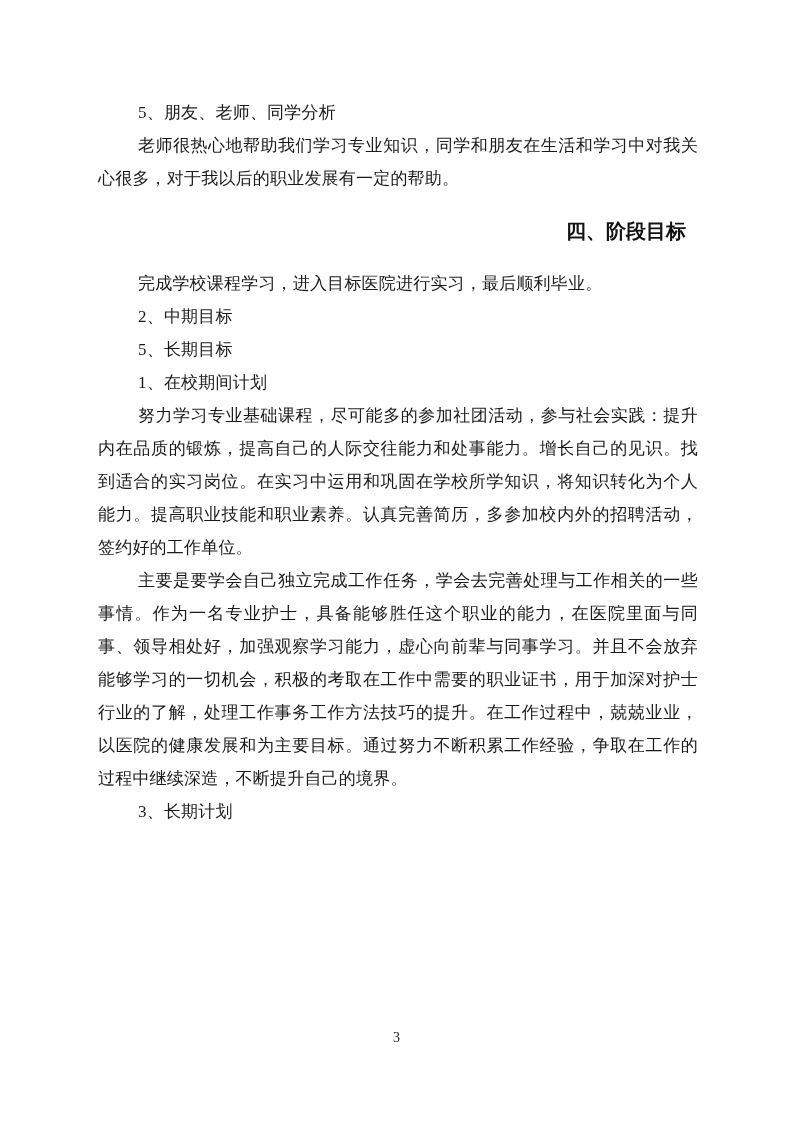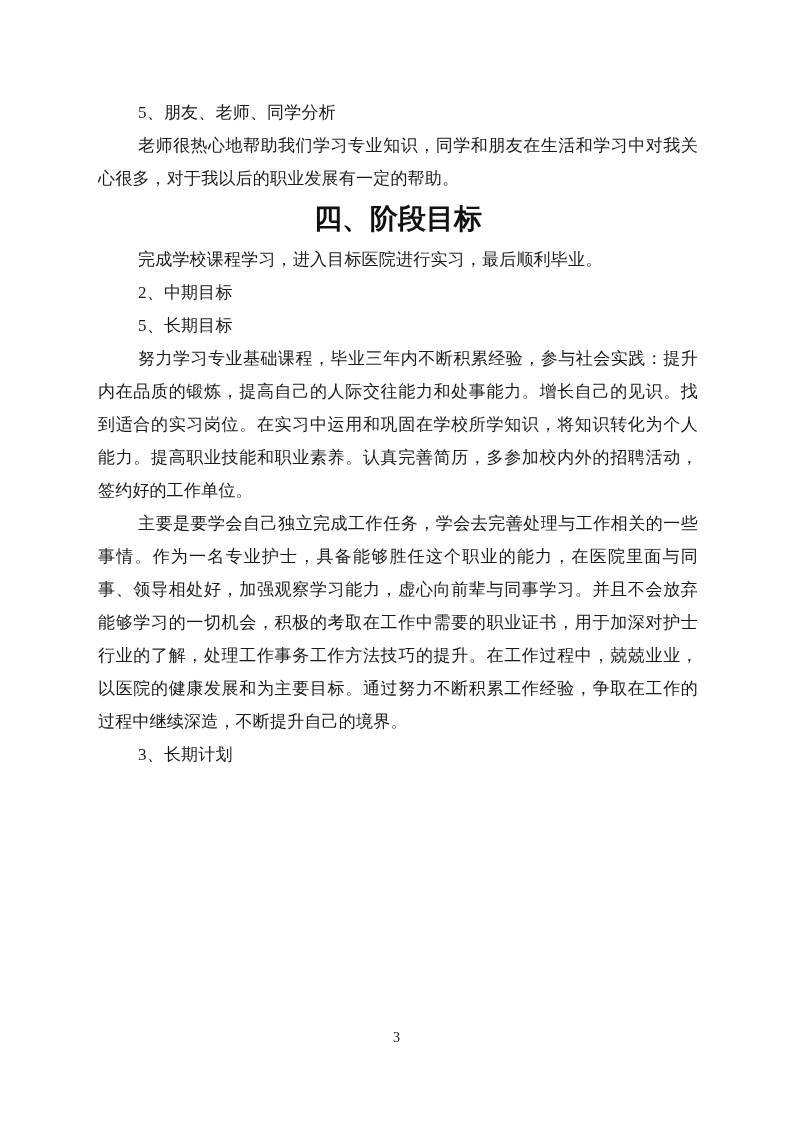--- a/index.html
+++ b/index.html
@@ -24,26 +24,26 @@
   }
   .para {
     margin: 0;
     font-size: 17px;
     line-height: 33px;
     text-align: justify;
     text-indent: 40px;
     letter-spacing: 0.2px;
   }
   .heading {
-    margin: 0;
+    margin: 12px;
     font-family: "Liberation Sans", "DejaVu Sans", sans-serif;
     font-weight: bold;
-    font-size: 28px;
+    font-size: 20px;
     line-height: 48px;
-    text-align: center;
+    text-align: right;
     text-indent: 0;
     color: #111111;
   }
   .page-number {
     position: absolute;
     left: 0;
     right: 0;
     top: 1028px;
     text-align: center;
     font-size: 14px;
@@ -55,18 +55,19 @@
 <body>
 
 <div class="page">
   <div class="content">
     <p class="para">5、朋友、老师、同学分析</p>
     <p class="para">老师很热心地帮助我们学习专业知识，同学和朋友在生活和学习中对我关心很多，对于我以后的职业发展有一定的帮助。</p>
     <h2 class="heading">四、阶段目标</h2>
     <p class="para">完成学校课程学习，进入目标医院进行实习，最后顺利毕业。</p>
     <p class="para">2、中期目标</p>
     <p class="para">5、长期目标</p>
-    <p class="para">努力学习专业基础课程，毕业三年内不断积累经验，参与社会实践：提升内在品质的锻炼，提高自己的人际交往能力和处事能力。增长自己的见识。找到适合的实习岗位。在实习中运用和巩固在学校所学知识，将知识转化为个人能力。提高职业技能和职业素养。认真完善简历，多参加校内外的招聘活动，签约好的工作单位。</p>
+    <p class="para">1、在校期间计划</p>
+    <p class="para">努力学习专业基础课程，尽可能多的参加社团活动，参与社会实践：提升内在品质的锻炼，提高自己的人际交往能力和处事能力。增长自己的见识。找到适合的实习岗位。在实习中运用和巩固在学校所学知识，将知识转化为个人能力。提高职业技能和职业素养。认真完善简历，多参加校内外的招聘活动，签约好的工作单位。</p>
     <p class="para">主要是要学会自己独立完成工作任务，学会去完善处理与工作相关的一些事情。作为一名专业护士，具备能够胜任这个职业的能力，在医院里面与同事、领导相处好，加强观察学习能力，虚心向前辈与同事学习。并且不会放弃能够学习的一切机会，积极的考取在工作中需要的职业证书，用于加深对护士行业的了解，处理工作事务工作方法技巧的提升。在工作过程中，兢兢业业，以医院的健康发展和为主要目标。通过努力不断积累工作经验，争取在工作的过程中继续深造，不断提升自己的境界。</p>
     <p class="para">3、长期计划</p>
   </div>
   <div class="page-number">3</div>
 </div>
 
 </body></html>

